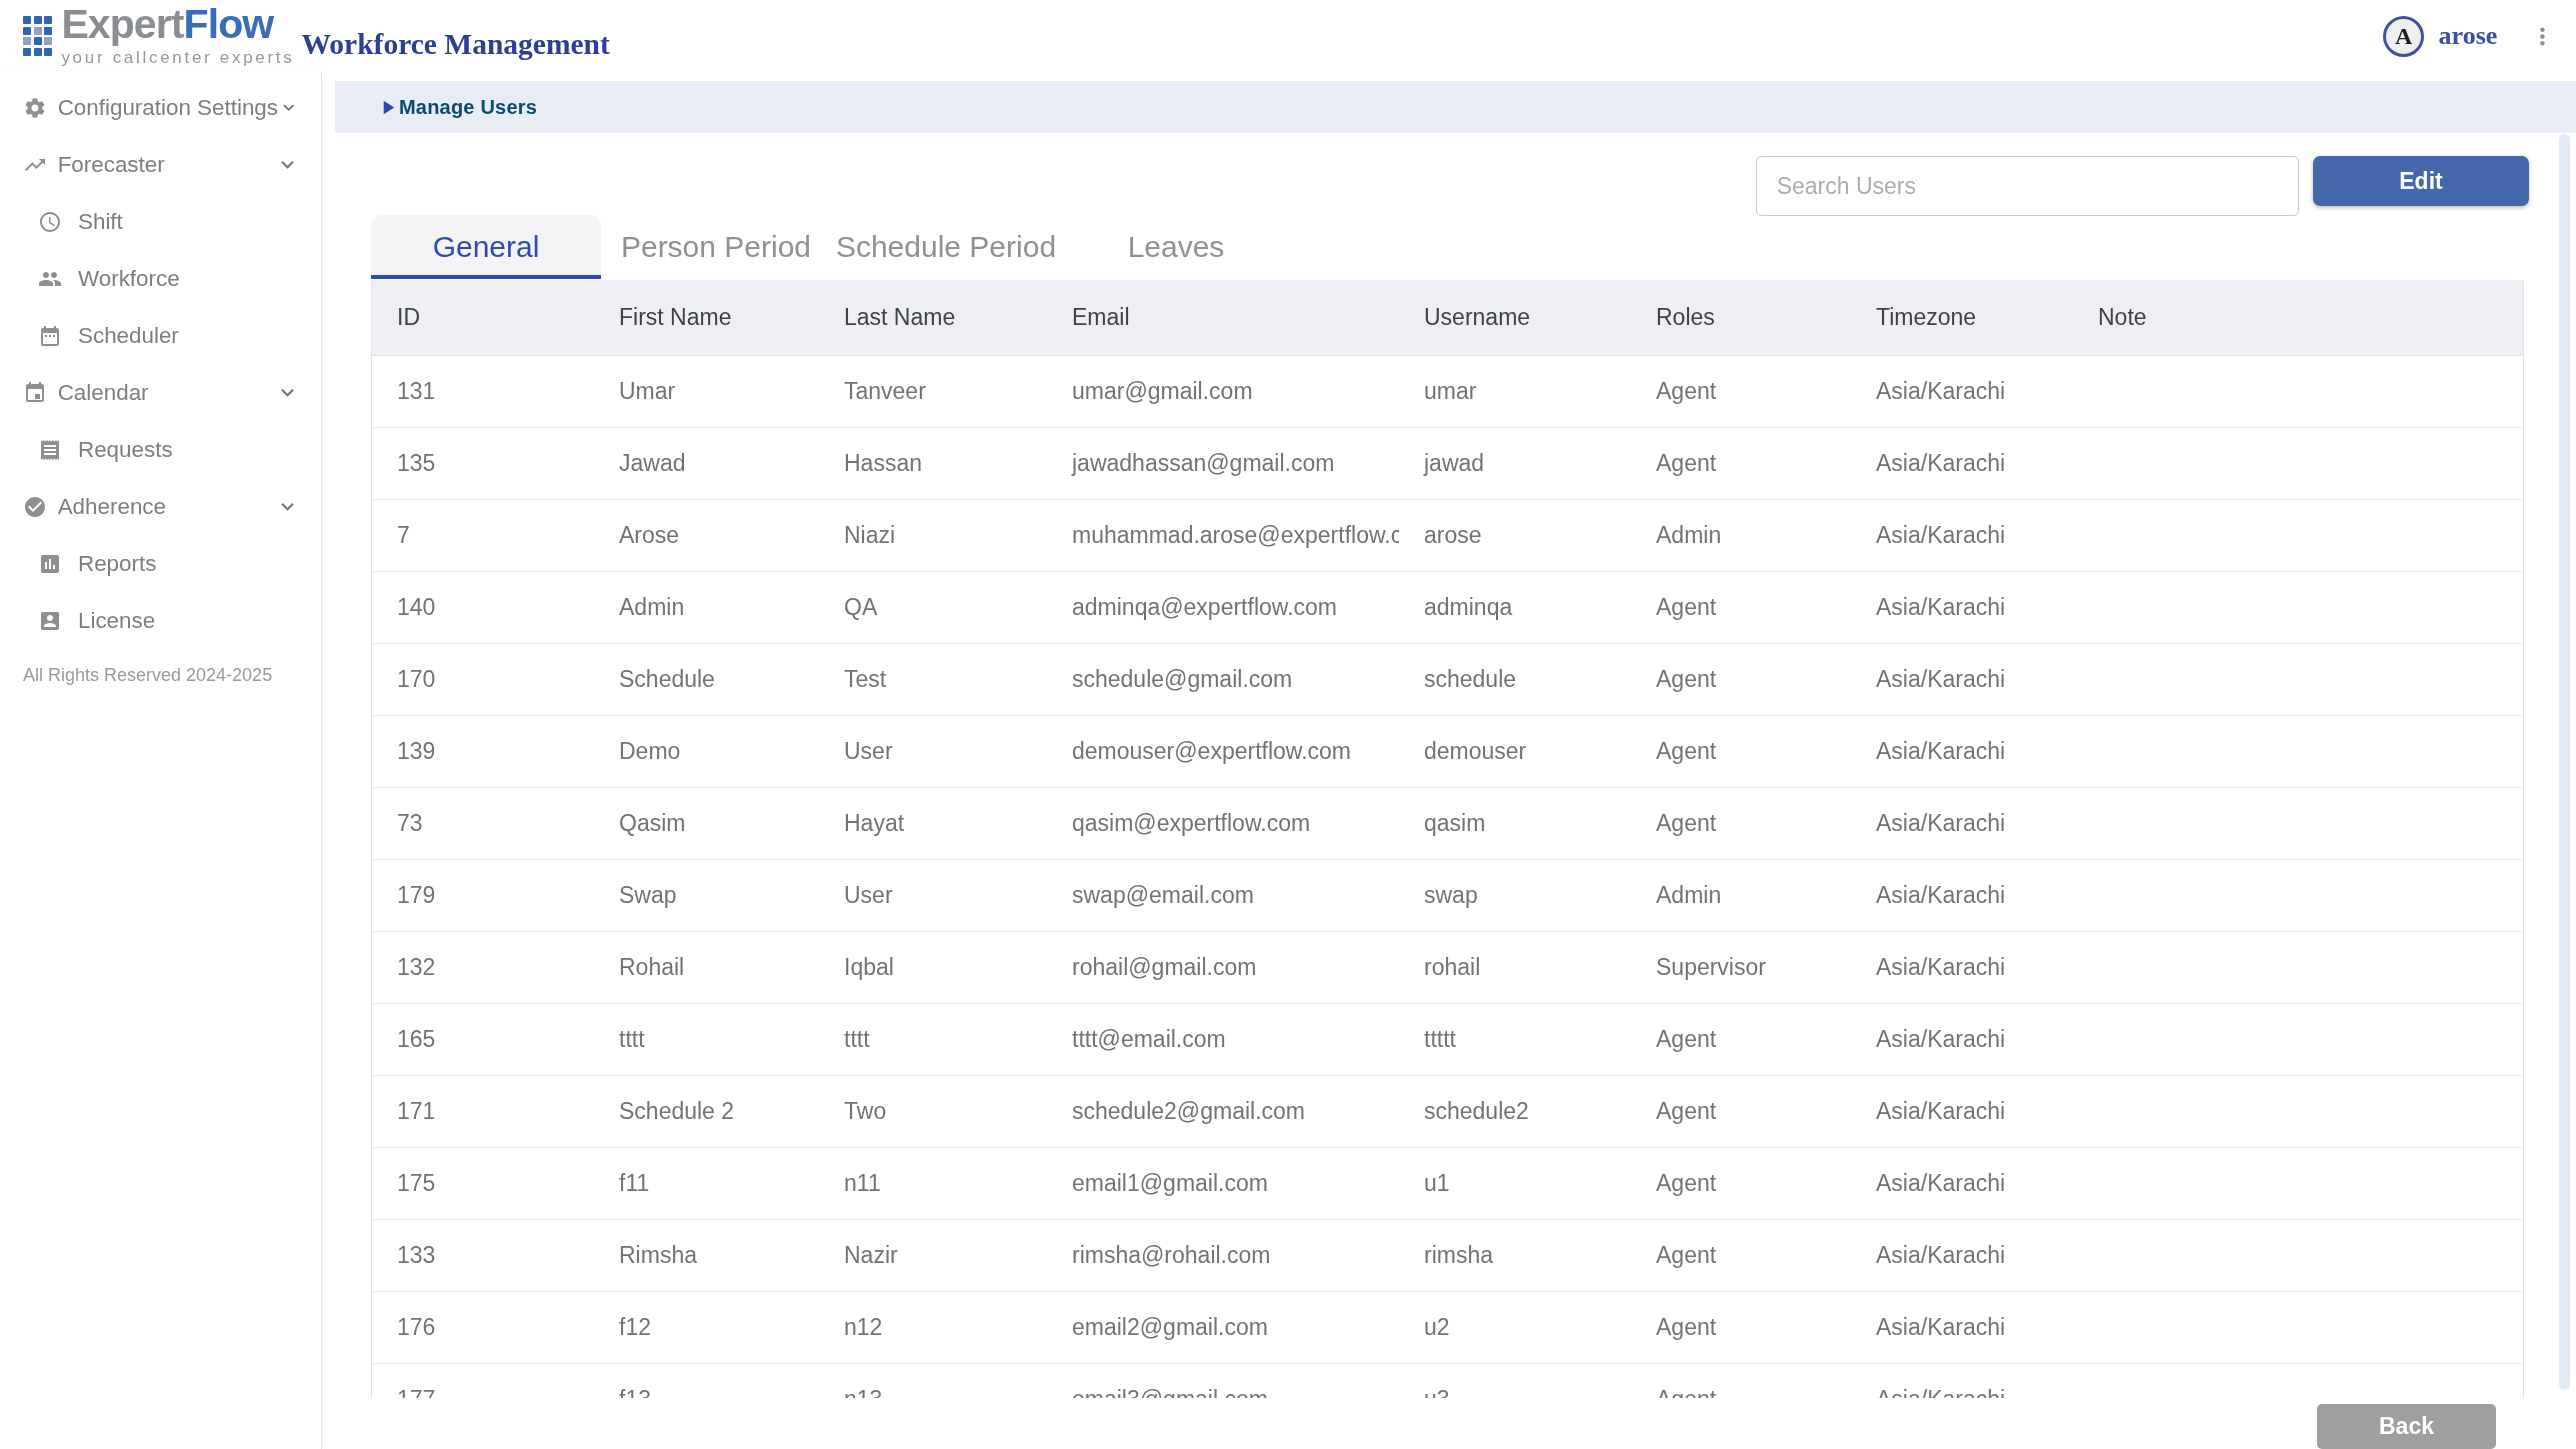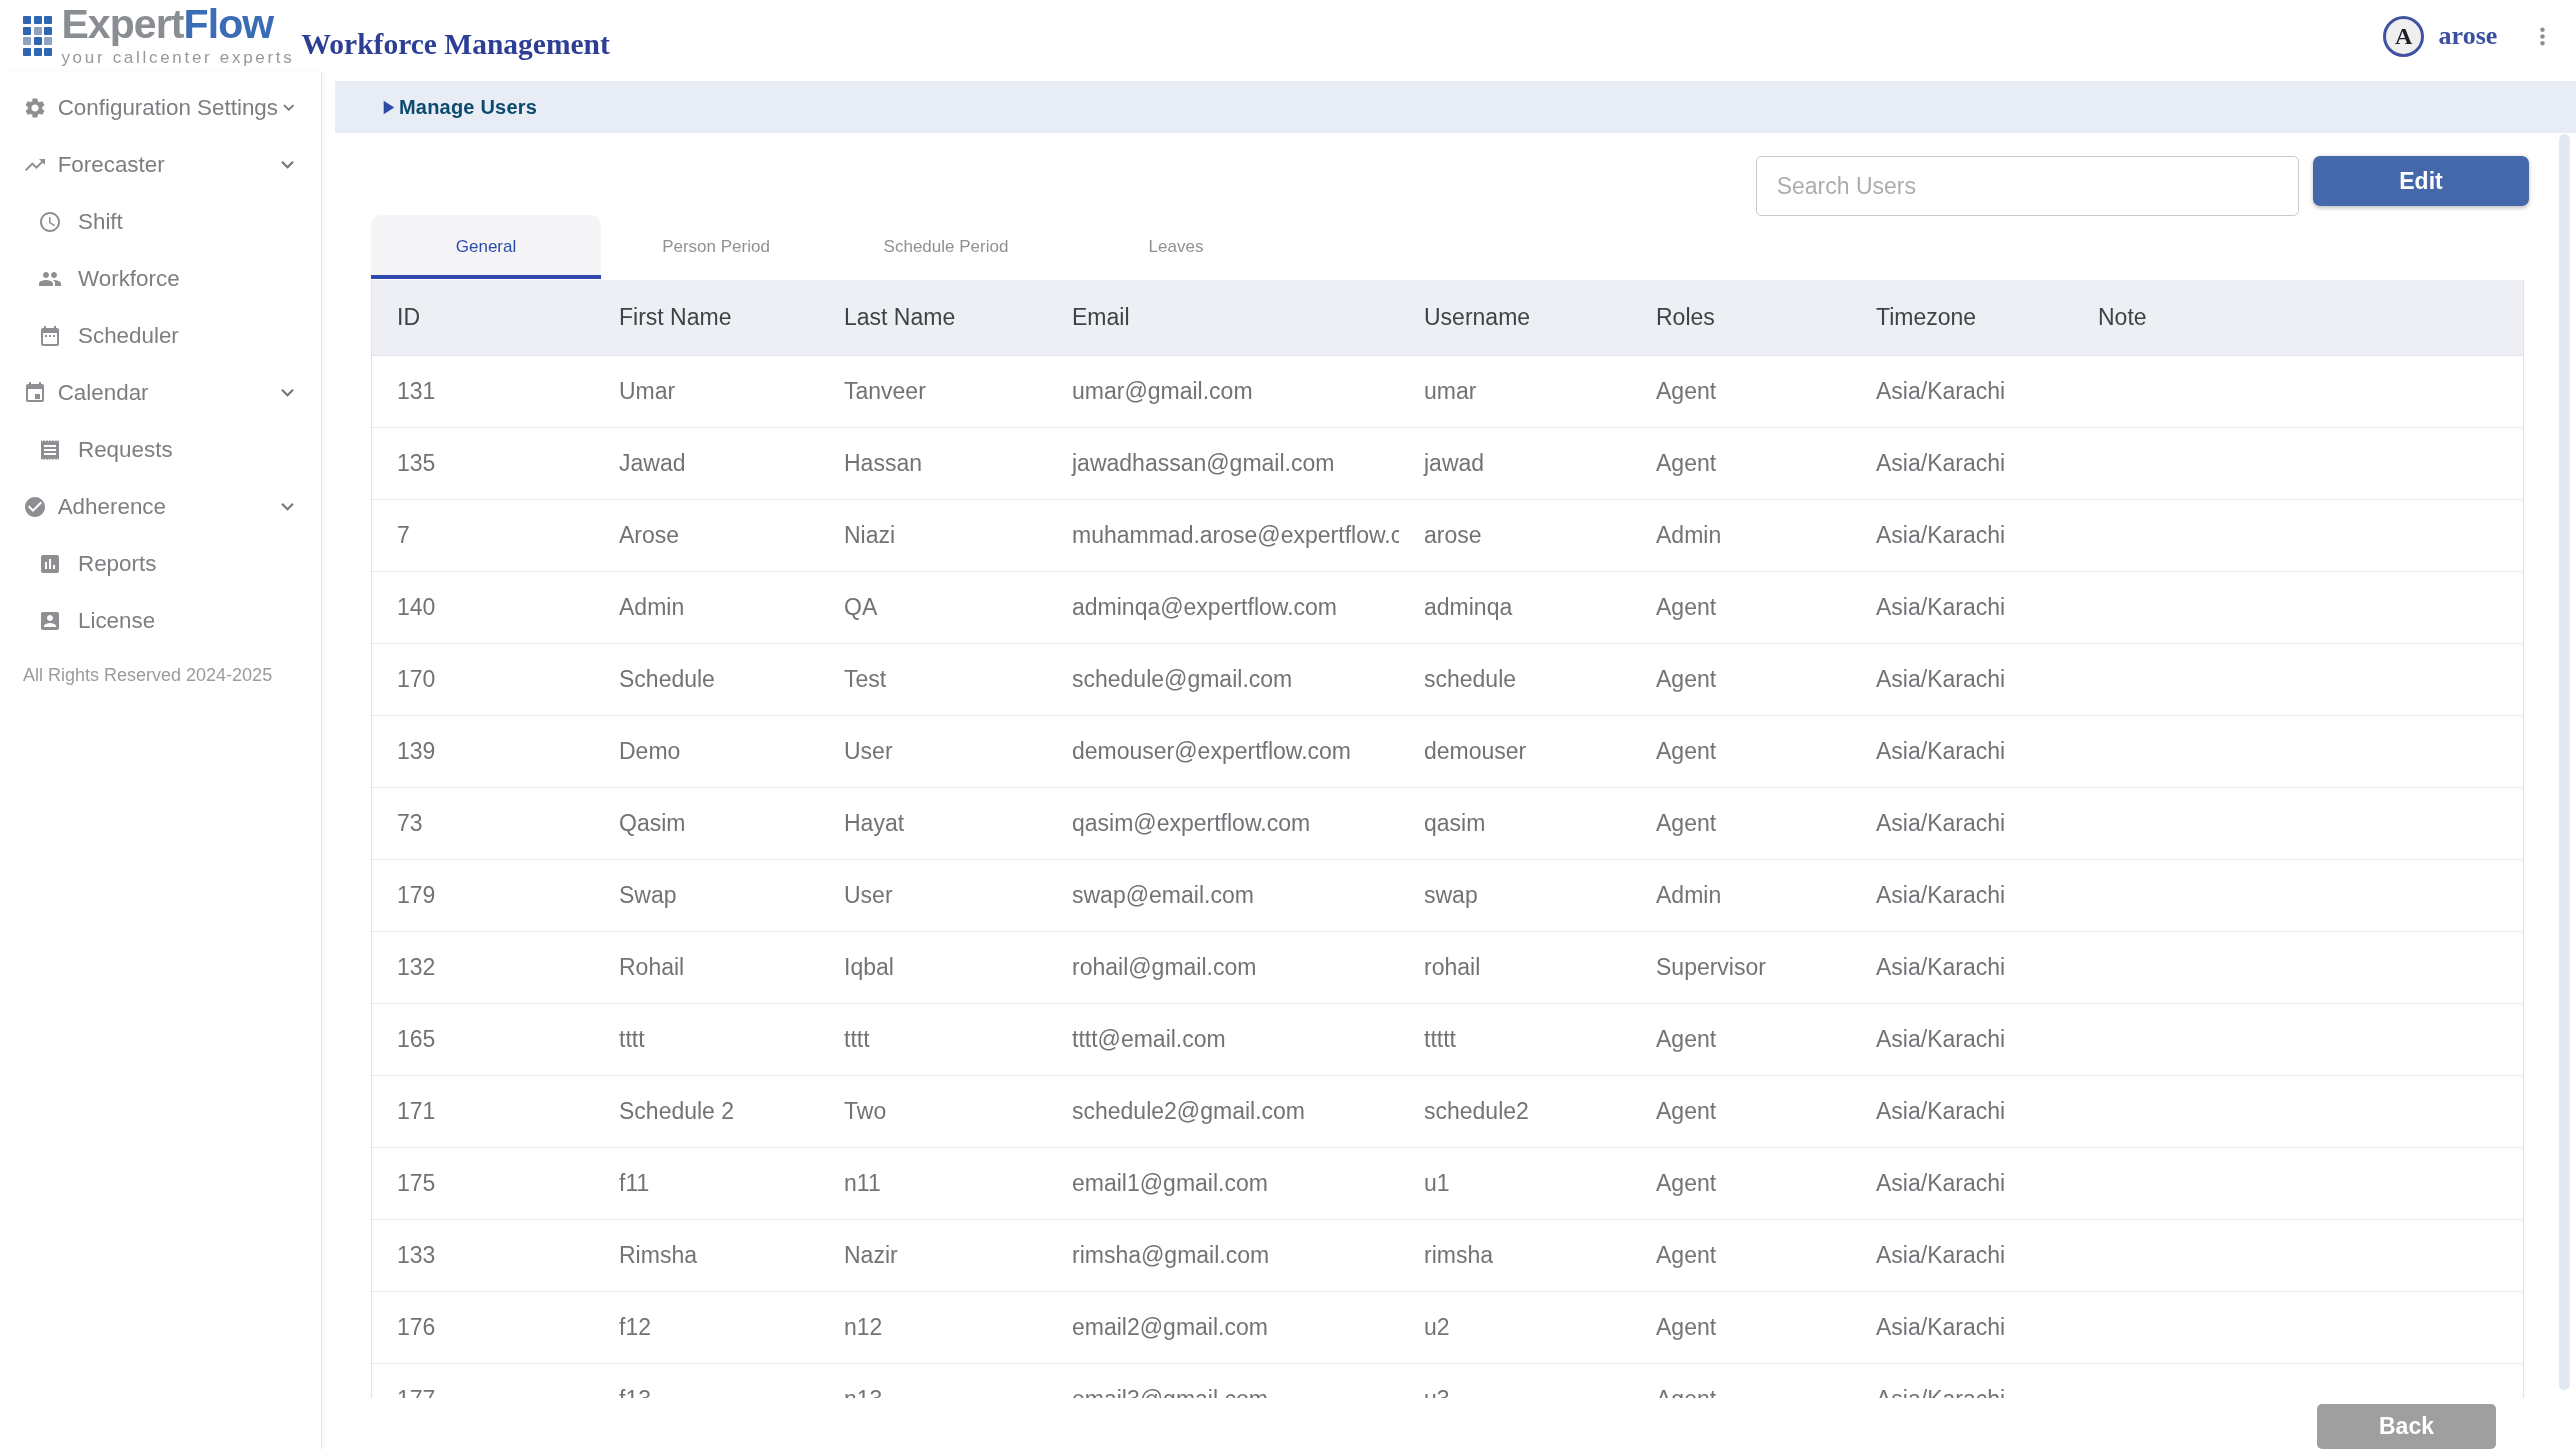--- a/index.html
+++ b/index.html
@@ -52,21 +52,21 @@
                  border-radius:5.4px; background:#fff; font-size:23px; color:#444; padding:0 19.7px;
                  font-family:"Liberation Sans", sans-serif; outline:none; }
   .search-input::placeholder{ color:#adadad; }
   .edit-btn{ position:absolute; left:2313px; top:156px; width:216px; height:50px; background:#4468aa; border:none;
              border-radius:7.2px; color:#fff; font-size:23px; font-weight:bold; cursor:pointer;
              font-family:"Liberation Sans", sans-serif; box-shadow:0 1.8px 4.5px rgba(0,0,0,0.25); }
 
   
   .tabs{ position:absolute; left:371px; top:215px; height:64px; display:flex; }
   .tab{ width:230px; height:64px; display:flex; align-items:center; justify-content:center;
-        font-size:17px; font-weight:500; color:#8f9194; cursor:pointer; position:relative; }
+        font-size:30px; font-weight:500; color:#8f9194; cursor:pointer; position:relative; }
   .tab.active{ background:#f4f4f7; border-radius:10.7px 10.7px 0 0; color:#2e4bad; }
   .tab.active::after{ content:""; position:absolute; left:0; right:0; bottom:0; height:4.5px; background:#3148ae; }
 
   
   .table-wrap{ position:absolute; left:371px; top:280px; width:2153px; height:1118px; overflow:hidden;
                border-left:0.9px solid #e3e3e6; border-right:0.9px solid #e3e3e6; }
   table{ width:100%; border-collapse:collapse; table-layout:fixed; }
   thead th{ height:75px; background:#edeff4; text-align:left; padding-left:25px; font-size:23px; font-weight:500;
             color:#3f4246; border-bottom:0.9px solid #e0e2e6; white-space:nowrap; overflow:hidden; }
   tbody td{ height:72px; padding-left:25px; font-size:23px; color:#717377; border-bottom:0.9px solid #e9eaee;
@@ -363,21 +363,21 @@
             <td>email1@gmail.com</td>
             <td>u1</td>
             <td>Agent</td>
             <td>Asia/Karachi</td>
             <td></td>
           </tr>
           <tr>
             <td>133</td>
             <td>Rimsha</td>
             <td>Nazir</td>
-            <td>rimsha@gmail.com</td>
+            <td>rimsha@rohail.com</td>
             <td>rimsha</td>
             <td>Agent</td>
             <td>Asia/Karachi</td>
             <td></td>
           </tr>
           <tr>
             <td>176</td>
             <td>f12</td>
             <td>n12</td>
             <td>email2@gmail.com</td>

